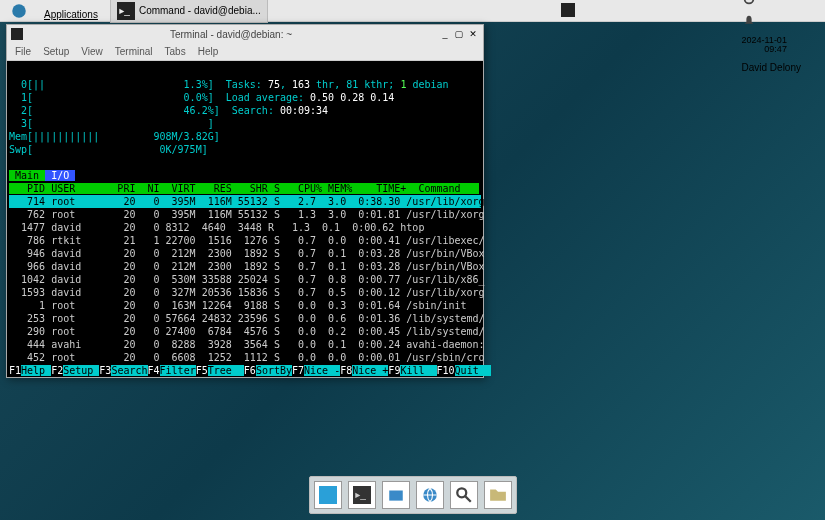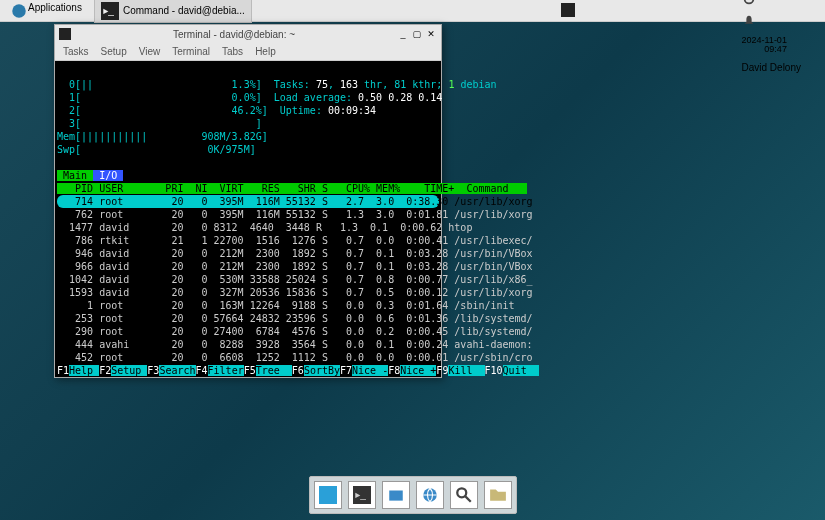--- a/index.html
+++ b/index.html
@@ -1,37 +1,37 @@
 <!DOCTYPE html>
 <html><head>
 <meta charset="utf-8">
 <style>
 * { margin: 0; padding: 0; box-sizing: border-box; }
 body { width: 825px; height: 520px; overflow: hidden; font-family: sans-serif; background: linear-gradient(135deg, #1a4a5a 0%, #0d3a4a 50%, #1a5a6a 100%); position: relative; }
 .panel { height: 22px; background: #e8e8e8; border-bottom: 1px solid #ccc; display: flex; align-items: center; font-size: 10px; }
 .panel-left { display: flex; align-items: center; padding-left: 4px; }
-.panel-left .app-btn { display: flex; align-items: flex-start; gap: 0; padding: 2px 6px; cursor: pointer; }
+.panel-left .app-btn { display: flex; align-items: flex-end; gap: 16px; padding: 2px 6px; cursor: pointer; text-decoration: underline; }
 .panel-left .task { display: flex; align-items: center; gap: 4px; padding: 2px 6px; border: 1px solid #bbb; background: #d8d8d8; margin-left: 6px; cursor: pointer; }
 .panel-right { margin-left: auto; display: flex; align-items: flex-start; gap: 8px; padding-right: 24px; flex-direction: column; }
 .panel-right .ico { width: 14px; height: 14px; display: inline-block; }
 .clock { text-align: right; font-size: 9px; line-height: 1; }
-.term-window { position: absolute; top: 24px; left: 6px; width: 388px; background: #6d28d9; border: 1px solid #aaa; box-shadow: 2px 2px 8px rgba(0,0,0,0.4); margin-left: 48px; }
+.term-window { position: absolute; top: 24px; left: 6px; width: 478px; background: #6d28d9; border: 1px solid #aaa; box-shadow: 2px 2px 8px rgba(0,0,0,0.4); }
 .titlebar { height: 18px; background: #e8e8e8; display: flex; align-items: center; font-size: 10px; padding: 0 4px; }
 .titlebar .title { flex: 1; text-align: center; color: #444; }
 .titlebar .winbtns { display: flex; gap: 2px; }
 .titlebar .winbtns span { width: 12px; height: 12px; display: inline-flex; align-items: center; justify-content: center; font-size: 9px; cursor: pointer; }
 .menubar { height: 18px; background: #e8e8e8; display: flex; align-items: center; gap: 12px; padding: 0 8px; font-size: 10px; color: #555; border-bottom: 1px solid #ccc; }
 .menubar span { cursor: pointer; }
 .term-body { background: #000; font-family: "DejaVu Sans Mono", monospace; font-size: 10px; line-height: 13px; color: #ccc; padding: 4px 2px 0 2px; white-space: pre; }
 .c-cyan { color: #00cccc; }
 .c-white { color: #fff; }
 .c-brgreen { color: #55ff55; }
 .bar-green { background: #00cc00; color: #000; }
 .bar-blue { background: #3355ff; color: #fff; }
-.row-sel { background: #00cccc; color: #000; border-radius: 6px; }
+.row-sel { background: #00cccc; color: #000; }
 .fkeys { background: #000; }
 .fkey-lbl { background: #00cccc; color: #000; }
 .ctr-ico { position: absolute; top: 3px; right: 250px; width: 14px; height: 14px; background: #222; }
 .dock { position: absolute; bottom: 6px; left: 50%; transform: translateX(-50%); background: rgba(240,240,240,0.85); border: 1px solid #bbb; padding: 4px; display: flex; gap: 6px; border-radius: 2px; }
 .dock .ditem { width: 28px; height: 28px; background: #fff; border: 1px solid #999; display: flex; align-items: center; justify-content: center; cursor: pointer; }
 .svg-ico { width: 18px; height: 18px; }
 </style>
 </head>
 <body>
 
@@ -80,31 +80,31 @@
         <rect width="16" height="16" fill="#222"></rect>
       </svg>
     <span class="title">Terminal - david@debian: ~</span>
     <div class="winbtns">
       <span>_</span>
       <span>▢</span>
       <span>✕</span>
     </div>
   </div>
   <div class="menubar">
-    <span>Tasks</span>
+    <span>File</span>
     <span>Setup</span>
     <span>View</span>
     <span>Terminal</span>
     <span>Tabs</span>
     <span>Help</span>
   </div>
   <div class="term-body">
 <span class="c-cyan">  0[||                       1.3%]</span>  <span class="c-cyan">Tasks: </span><span class="c-white">75</span><span class="c-cyan">, </span><span class="c-white">163</span><span class="c-cyan"> thr, 81 kthr; </span><span class="c-brgreen">1</span><span class="c-cyan"> debian</span>
 <span class="c-cyan">  1[                         0.0%]</span>  <span class="c-cyan">Load average: </span><span class="c-white">0.50 0.28 0.14</span>
-<span class="c-cyan">  2[                         46.2%]</span>  <span class="c-cyan">Uptime: </span><span class="c-white">00:09:34</span>
+<span class="c-cyan">  2[                         46.2%]</span>  <span class="c-cyan">Search: </span><span class="c-white">00:09:34</span>
 <span class="c-cyan">  3[                             ]</span>
 <span class="c-cyan">Mem[|||||||||||         908M/3.82G]</span>
 <span class="c-cyan">Swp[                     0K/975M]</span>
 
 <span class="bar-green"> Main </span><span class="bar-blue"> I/O </span>
 <span class="bar-green">   PID USER       PRI  NI  VIRT   RES   SHR S   CPU% MEM%    TIME+  Command   </span>
 <div id="proc-list"><div class="row-sel">   714 root        20   0  395M  116M 55132 S   2.7  3.0  0:38.30 /usr/lib/xorg</div><div>   762 root        20   0  395M  116M 55132 S   1.3  3.0  0:01.81 /usr/lib/xorg</div><div>  1477 david       20   0 8312  4640  3448 R   1.3  0.1  0:00.62 htop</div><div>   786 rtkit       21   1 22700  1516  1276 S   0.7  0.0  0:00.41 /usr/libexec/</div><div>   946 david       20   0  212M  2300  1892 S   0.7  0.1  0:03.28 /usr/bin/VBox</div><div>   966 david       20   0  212M  2300  1892 S   0.7  0.1  0:03.28 /usr/bin/VBox</div><div>  1042 david       20   0  530M 33588 25024 S   0.7  0.8  0:00.77 /usr/lib/x86_</div><div>  1593 david       20   0  327M 20536 15836 S   0.7  0.5  0:00.12 /usr/lib/xorg</div><div>     1 root        20   0  163M 12264  9188 S   0.0  0.3  0:01.64 /sbin/init</div><div>   253 root        20   0 57664 24832 23596 S   0.0  0.6  0:01.36 /lib/systemd/</div><div>   290 root        20   0 27400  6784  4576 S   0.0  0.2  0:00.45 /lib/systemd/</div><div>   444 avahi       20   0  8288  3928  3564 S   0.0  0.1  0:00.24 avahi-daemon:</div><div>   452 root        20   0  6608  1252  1112 S   0.0  0.0  0:00.01 /usr/sbin/cro</div></div><div class="fkeys" id="fkeys"><span class="c-white">F1</span><span class="fkey-lbl">Help </span><span class="c-white">F2</span><span class="fkey-lbl">Setup </span><span class="c-white">F3</span><span class="fkey-lbl">Search</span><span class="c-white">F4</span><span class="fkey-lbl">Filter</span><span class="c-white">F5</span><span class="fkey-lbl">Tree  </span><span class="c-white">F6</span><span class="fkey-lbl">SortBy</span><span class="c-white">F7</span><span class="fkey-lbl">Nice -</span><span class="c-white">F8</span><span class="fkey-lbl">Nice +</span><span class="c-white">F9</span><span class="fkey-lbl">Kill  </span><span class="c-white">F10</span><span class="fkey-lbl">Quit  </span></div></div>
 </div>
 
 <div class="dock">

